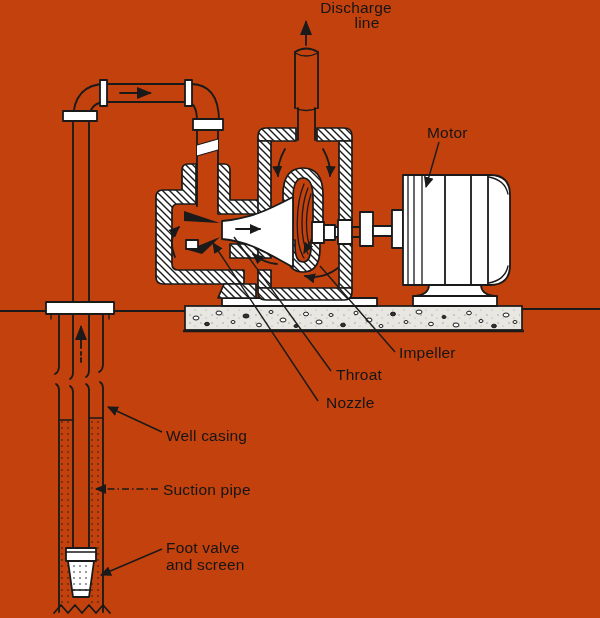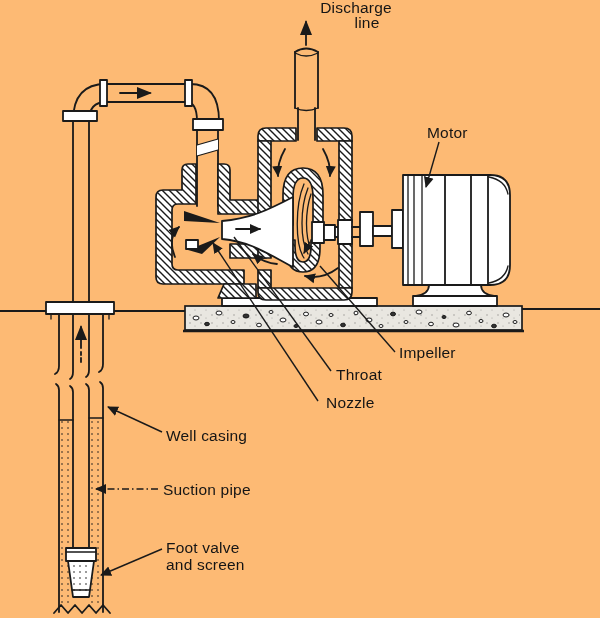--- a/index.html
+++ b/index.html
@@ -1,17 +1,17 @@
 <!DOCTYPE html>
 <html><head>
 <meta charset="utf-8">
 <style>
   html,body{margin:0;padding:0;background:#ffffff;}
   .stage{
-    position:relative;width:600px;height:618px;background:#fdba74;overflow:hidden;
+    position:relative;width:600px;height:618px;background:#c2410c;overflow:hidden;
     font-family:"Liberation Sans", sans-serif;
   }
   svg{display:block}
   svg text{
     font-family:"Liberation Sans", sans-serif;
     font-size:15.5px;
     fill:#151515;
     letter-spacing:.2px;
   }
   .ink{stroke:#1a1a1a;fill:none;stroke-width:1.8;stroke-linecap:round;stroke-linejoin:round;}

